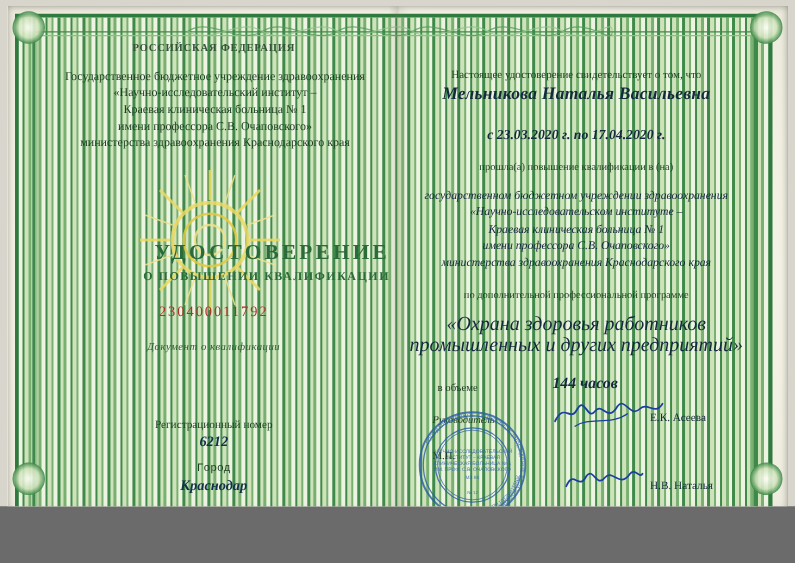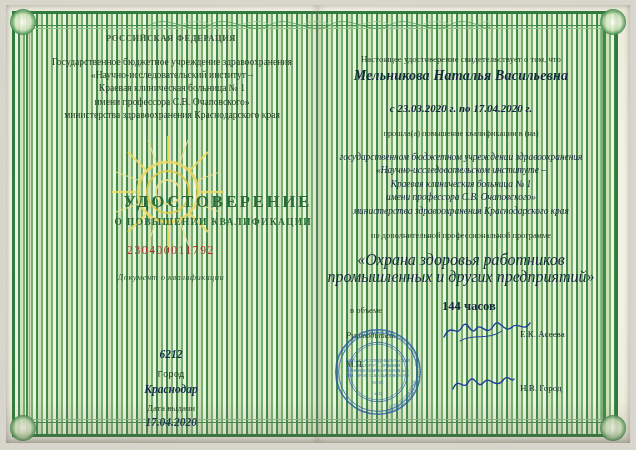--- a/index.html
+++ b/index.html
@@ -10,21 +10,21 @@
   body {
     width: 636px;
     height: 450px;
     overflow: hidden;
     font-family: "Liberation Serif", serif;
   }
 
   .scan {
     position: relative;
     width: 636px;
-    height: 450px;
+    height: 405px;
     background: #d8d5cc;
     overflow: hidden;
   }
 
   
   .paper {
     position: absolute;
     left: 6px;
     top: 5px;
     width: 624px;
@@ -321,20 +321,21 @@
   .r-vol-label {
     position: absolute;
     left: 28px; top: 276px;
     font-size: 8.6px;
     color: #1d3f22;
   }
   .r-vol-value {
     position: absolute;
     left: 120px; top: 270px;
     font-size: 12.6px;
+    font-style: italic;
     font-weight: bold;
     color: #14293d;
   }
   .r-head-label {
     position: absolute;
     left: 24px; top: 302px;
     font-size: 8.4px;
     color: #1d3f22;
     font-style: italic;
   }
@@ -441,20 +442,21 @@
       </div>
 
       <div class="udost">
         <div class="t1">УДОСТОВЕРЕНИЕ</div>
         <div class="t2">О ПОВЫШЕНИИ КВАЛИФИКАЦИИ</div>
       </div>
 
       <div class="serial">230400011792</div>
       <div class="doc-kind">Документ о квалификации</div>
 
+      <div class="reg-label">Регистрационный номер</div>
       <div class="reg-value">6212</div>
 
       <div class="city-label">Город</div>
       <div class="city-value">Краснодар</div>
 
       <div class="date-label">Дата выдачи</div>
       <div class="date-value">17.04.2020</div>
     </div>
 
     <div class="right-page">
@@ -477,21 +479,21 @@
         <div>промышленных и других предприятий»</div>
       </div>
 
       <div class="r-vol-label">в объеме</div>
       <div class="r-vol-value">144 часов</div>
 
       <div class="r-head-label">Руководитель</div>
       <div class="r-head-name">Е.К. Асеева</div>
 
       <div class="r-mp">М.П.</div>
-      <div class="r-sec-name">Н.В. Город</div>
+      <div class="r-sec-name">Н.В. Наталья</div>
 
       <svg class="sig1" viewBox="0 0 90 26">
         <path d="M2,20 C10,4 14,22 20,10 C26,0 28,20 34,12 C40,4 44,22 52,8 C58,0 62,18 70,10 C76,4 82,16 88,6" fill="none" stroke="#1b3fa0" stroke-width="1.4" stroke-linecap="round"></path>
         <path d="M18,24 C30,16 46,24 60,14" fill="none" stroke="#1b3fa0" stroke-width="1" stroke-linecap="round"></path>
       </svg>
 
       <svg class="sig2" viewBox="0 0 66 22">
         <path d="M3,16 C9,2 13,20 19,8 C25,0 27,18 34,9 C40,2 46,18 54,6 C58,1 62,10 64,6" fill="none" stroke="#1b3fa0" stroke-width="1.4" stroke-linecap="round"></path>
       </svg>
     </div>

